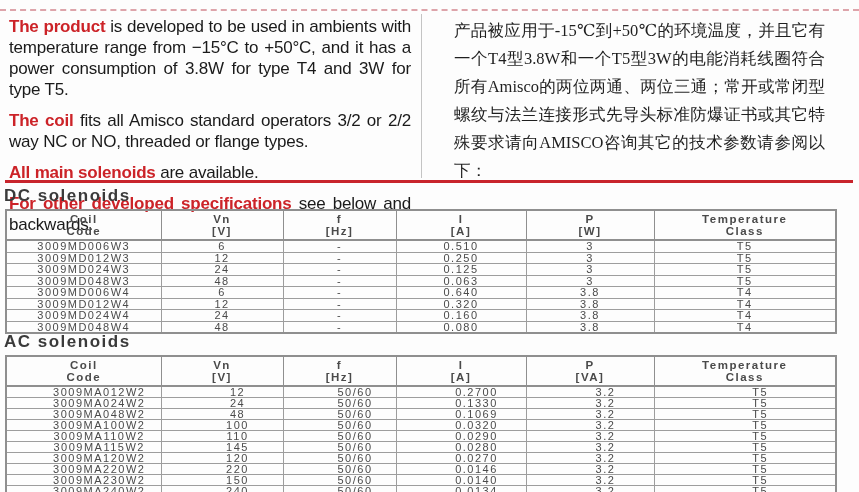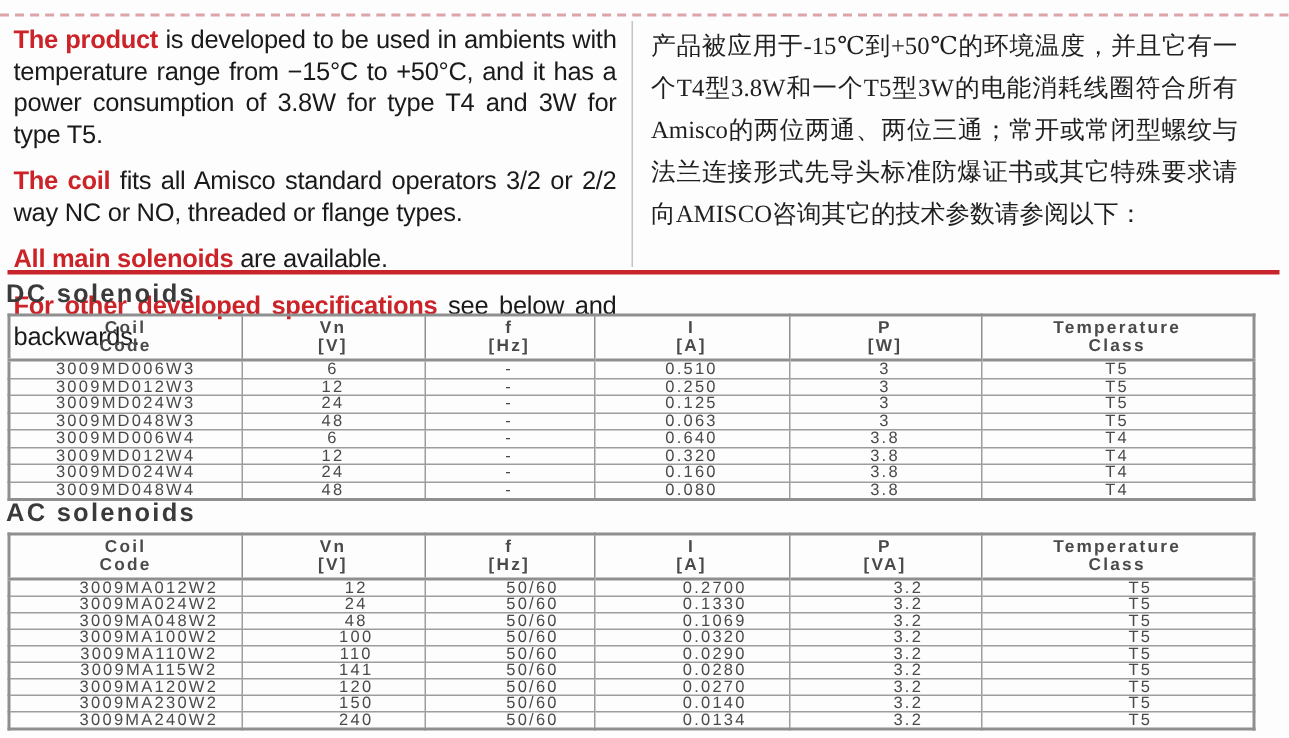--- a/index.html
+++ b/index.html
@@ -29,20 +29,21 @@
     font-size:17px;line-height:21px;letter-spacing:-0.2px;
     text-align:justify;margin-bottom:10px;font-weight:500;
   }
   .intro-left p .lead{color:var(--accent-red);font-weight:bold;}
   .v-divider{position:absolute;left:421px;top:2px;width:1px;height:164px;background:#c4c4c4;}
   .intro-right{
     flex:1;padding:5px 8px 0 13px;
     font-family:"Liberation Serif","DejaVu Serif",serif;
     font-size:16.5px;line-height:28px;color:#1f1f1f;
     text-align:justify;
+    margin-left:20px;
   }
 
   
   .red-rule{position:absolute;top:180px;left:5px;width:848px;height:3px;background:var(--line-red);}
 
   
   .section{position:absolute;left:0;width:695px;}
   .section-dc{top:186px;}
   .section-ac{top:332px;}
   .section-title{
@@ -271,31 +272,39 @@
           <tr>
             <td>3009MA110W2</td>
             <td>110</td>
             <td>50/60</td>
             <td>0.0290</td>
             <td>3.2</td>
             <td>T5</td>
           </tr>
           <tr>
             <td>3009MA115W2</td>
-            <td>141</td>
+            <td>145</td>
             <td>50/60</td>
             <td>0.0280</td>
             <td>3.2</td>
             <td>T5</td>
           </tr>
           <tr>
             <td>3009MA120W2</td>
             <td>120</td>
             <td>50/60</td>
             <td>0.0270</td>
+            <td>3.2</td>
+            <td>T5</td>
+          </tr>
+          <tr>
+            <td>3009MA220W2</td>
+            <td>220</td>
+            <td>50/60</td>
+            <td>0.0146</td>
             <td>3.2</td>
             <td>T5</td>
           </tr>
           <tr>
             <td>3009MA230W2</td>
             <td>150</td>
             <td>50/60</td>
             <td>0.0140</td>
             <td>3.2</td>
             <td>T5</td>

